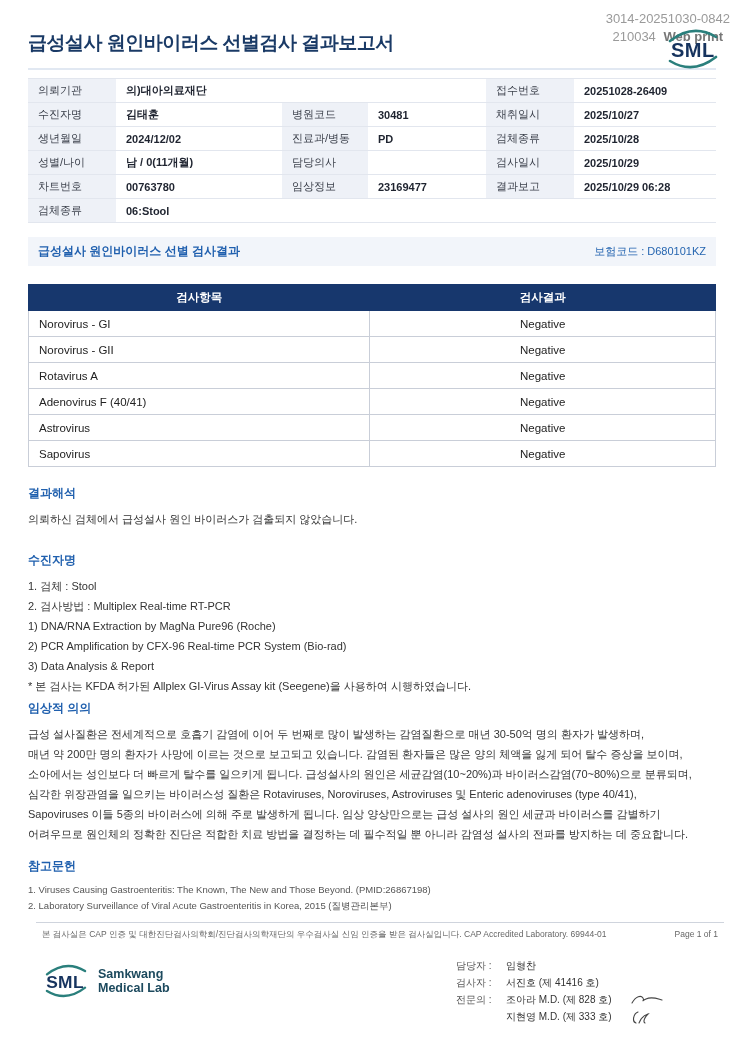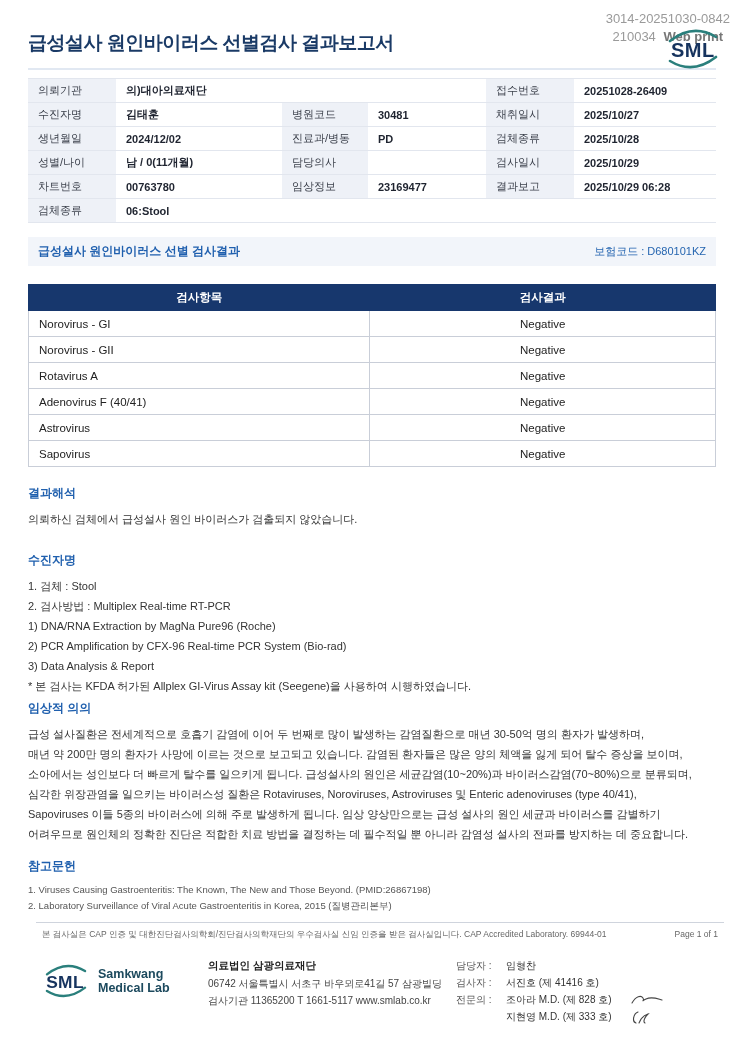--- a/index.html
+++ b/index.html
@@ -239,25 +239,20 @@
         <svg width="48" height="40" viewBox="0 0 58 46">
           <path d="M6,15 Q29,-3 52,11" fill="none" stroke="#2a7f7c" stroke-width="2.8" stroke-linecap="round"></path>
           <text x="5" y="32" font-family="Liberation Sans, sans-serif" font-size="21" font-weight="bold" fill="#16335e" letter-spacing="0.5">SML</text>
           <path d="M52,31 Q29,49 6,35" fill="none" stroke="#2a7f7c" stroke-width="2.8" stroke-linecap="round"></path>
         </svg>
         <div class="f-logo-name">
           <div>Samkwang</div>
           <div>Medical Lab</div>
         </div>
       </div>
-      <div class="f-company">
-        <div class="cname">의료법인 삼광의료재단</div>
-        <div>06742 서울특별시 서초구 바우뫼로41길 57 삼광빌딩</div>
-        <div>검사기관 11365200  T 1661-5117  www.smlab.co.kr</div>
-      </div>
       <div class="f-staff">
         <div class="staff-row">
           <span class="staff-label">담당자 :</span>
           <span class="staff-val">임형찬</span>
         </div>
         <div class="staff-row">
           <span class="staff-label">검사자 :</span>
           <span class="staff-val">서진호 (제 41416 호)</span>
         </div>
         <div class="staff-row">

